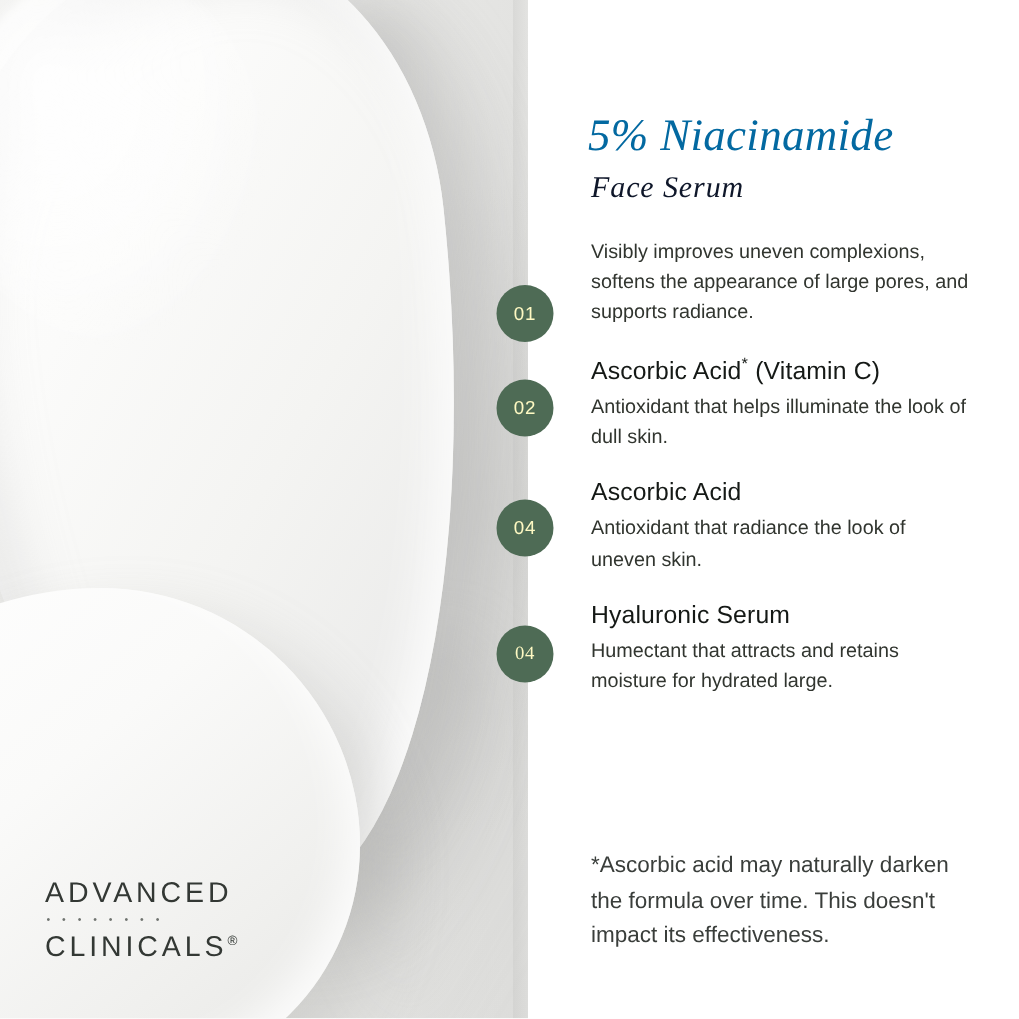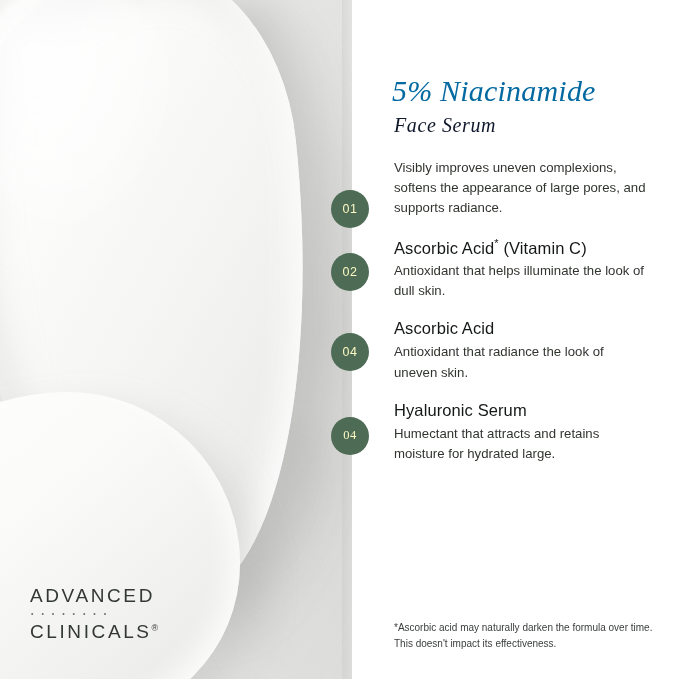--- a/index.html
+++ b/index.html
@@ -207,23 +207,23 @@
     justify-content: center;
   }
   .item-1 .badge { top: 32px; }
   .item-2 .badge { top: 16px; }
   .item-3 .badge { top: 14px; }
   .item-4 .badge { top: 16px; font-family: Liberation Serif, serif; }
 
   .footnote {
     position: absolute;
     left: 42px;
-    bottom: 28px;
+    bottom: 44px;
     width: 262px;
-    font-size: 10px;
+    font-size: 15px;
     line-height: 1.55;
     color: #3a3e3b;
   }
 </style>
 </head>
 <body>
 
 <div class="canvas">
 
   <div class="photo">

